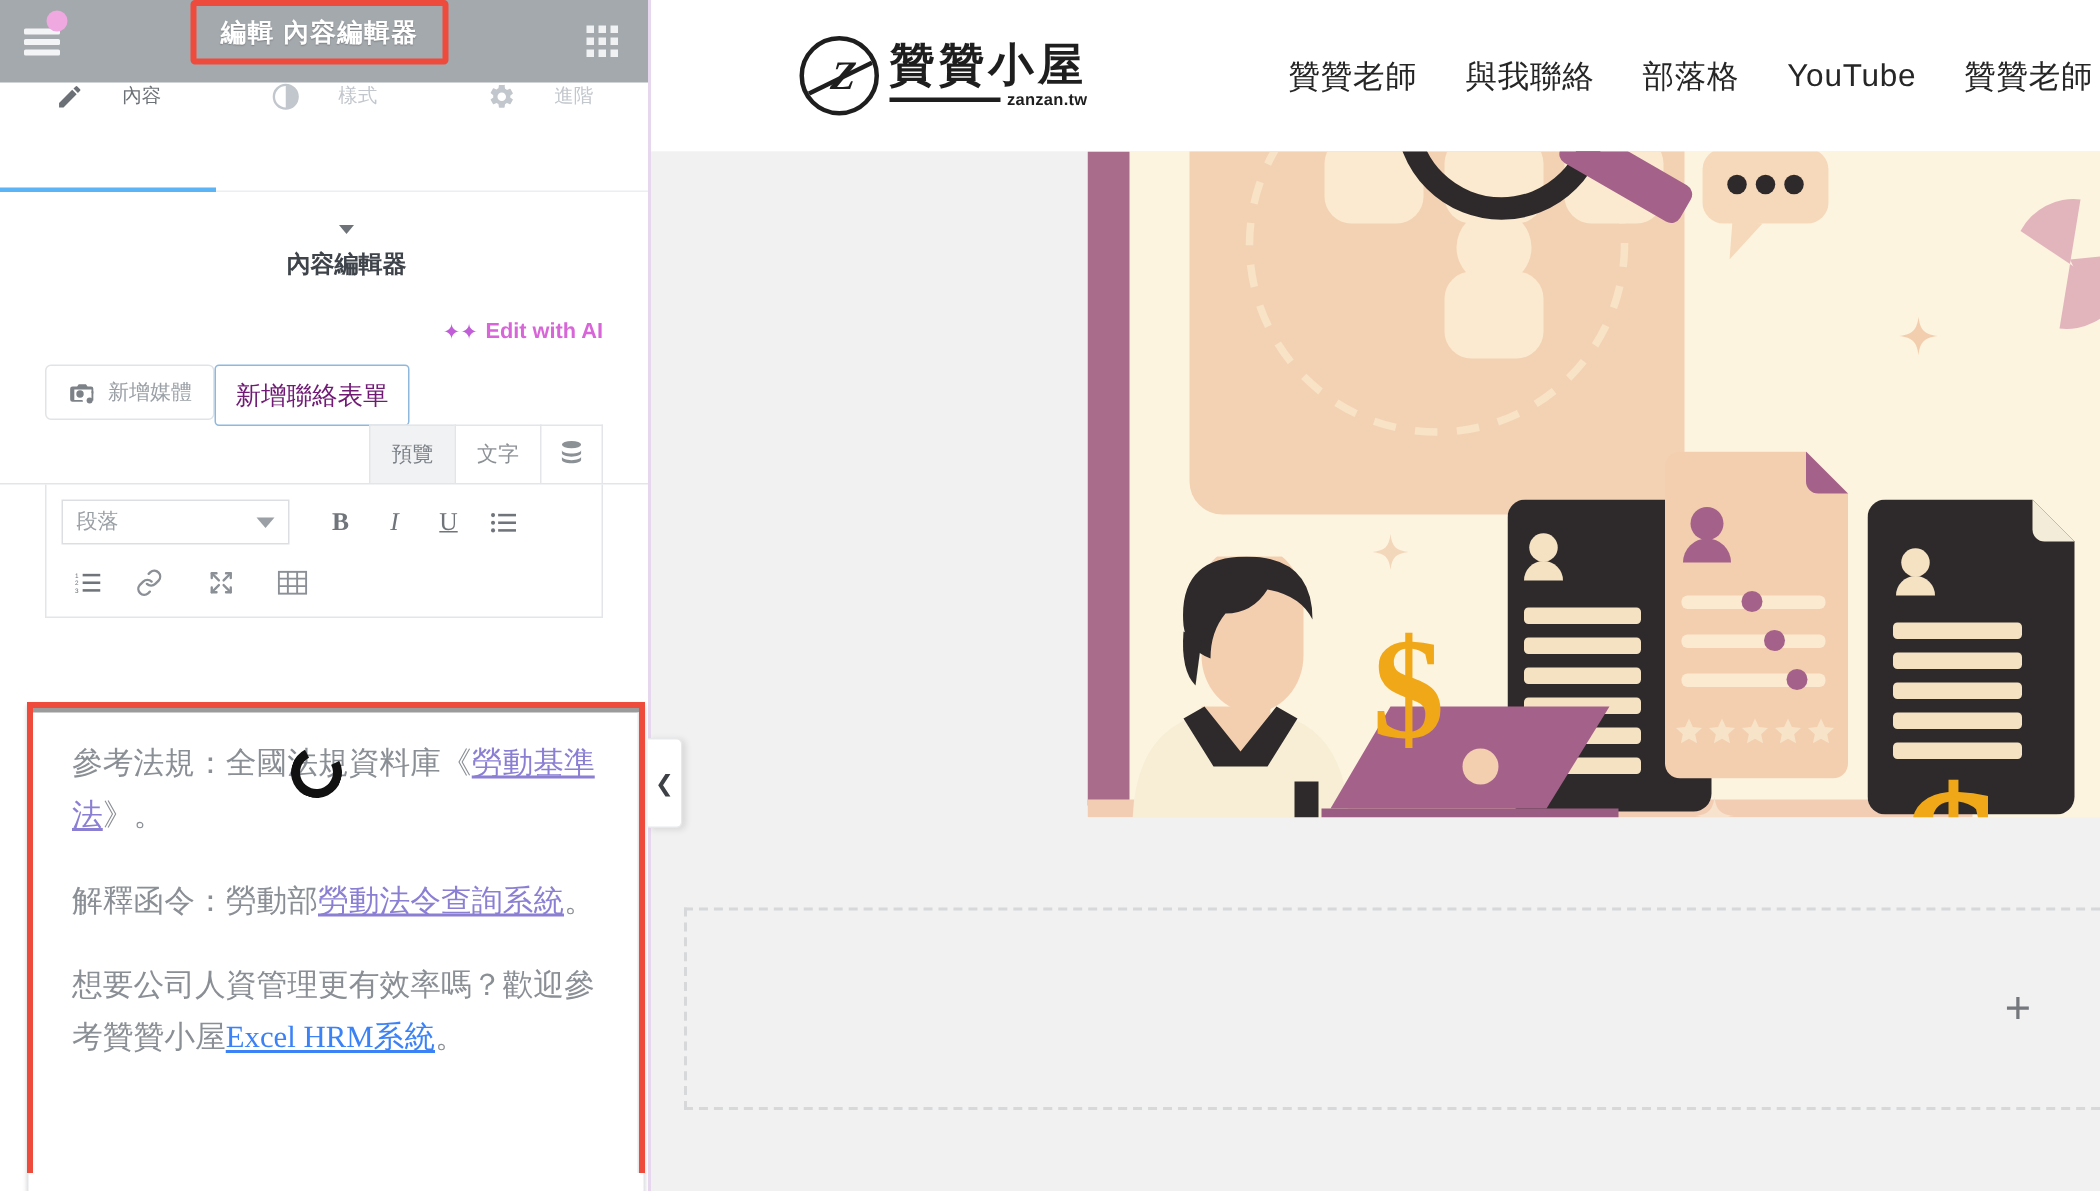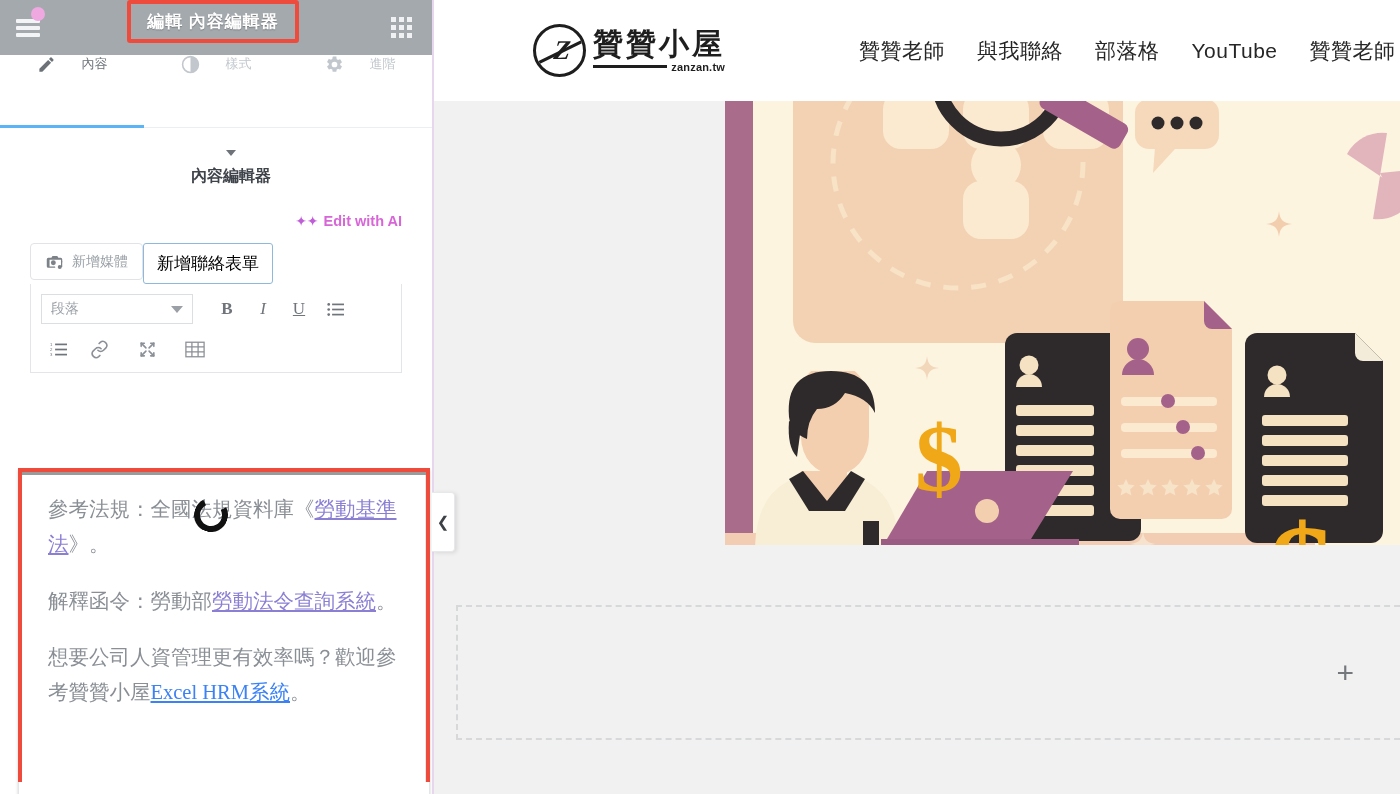--- a/index.html
+++ b/index.html
@@ -103,21 +103,21 @@
   #add-media-btn {
     display:flex; align-items:center; gap:8px;
     height:37px; padding:0 14px;
     border:1px solid #e1e3e6; border-radius:4px; background:#fff;
     color:#9aa0a6; font-size:14px; cursor:pointer;
   }
   #add-media-btn svg { display:block; }
   #add-form-btn {
     height:41px; padding:0 13px;
     border:1px solid #8fb8dd; border-radius:3px; background:#fff;
-    color:#000000; font-size:17px; cursor:pointer;
+    color:#701a75; font-size:17px; cursor:pointer;
     display:flex; align-items:center;
   }
 
   
   #mode-tabs {
     position: relative;
     display:flex; justify-content:flex-end;
     margin: -1px 0 0 0; padding-right: 30px;
     border-bottom: 1px solid #e3e5e8;
   }
@@ -362,20 +362,37 @@
             <rect x="20.4" y="10.2" width="1.6" height="8"></rect>
           </svg>
         </span>
         <span>新增媒體</span>
       </div>
       <div id="add-form-btn">
         <span>新增聯絡表單</span>
       </div>
     </div>
 
+    <div id="mode-tabs">
+      <div class="mode-tab active">
+        <span>預覽</span>
+      </div>
+      <div class="mode-tab">
+        <span>文字</span>
+      </div>
+      <div class="mode-tab" style="min-width:42px;padding:0 10px;">
+        <span>
+          <svg width="16" height="18" viewBox="0 0 20 22" fill="#8c9196">
+            <ellipse cx="10" cy="4" rx="8" ry="3"></ellipse>
+            <path d="M2 8.5c0 1.66 3.58 3 8 3s8-1.34 8-3v2.6c0 1.66-3.58 3-8 3s-8-1.34-8-3z"></path>
+            <path d="M2 14c0 1.66 3.58 3 8 3s8-1.34 8-3v2.6c0 1.66-3.58 3-8 3s-8-1.34-8-3z"></path>
+          </svg>
+        </span>
+      </div>
+    </div>
 
     <div id="format-toolbar">
       <div class="tb-row">
         <div id="para-select">
           <span>段落</span>
           <span class="caret"></span>
         </div>
         <div class="tb-btn b">B</div>
         <div class="tb-btn i">I</div>
         <div class="tb-btn u">U</div>

